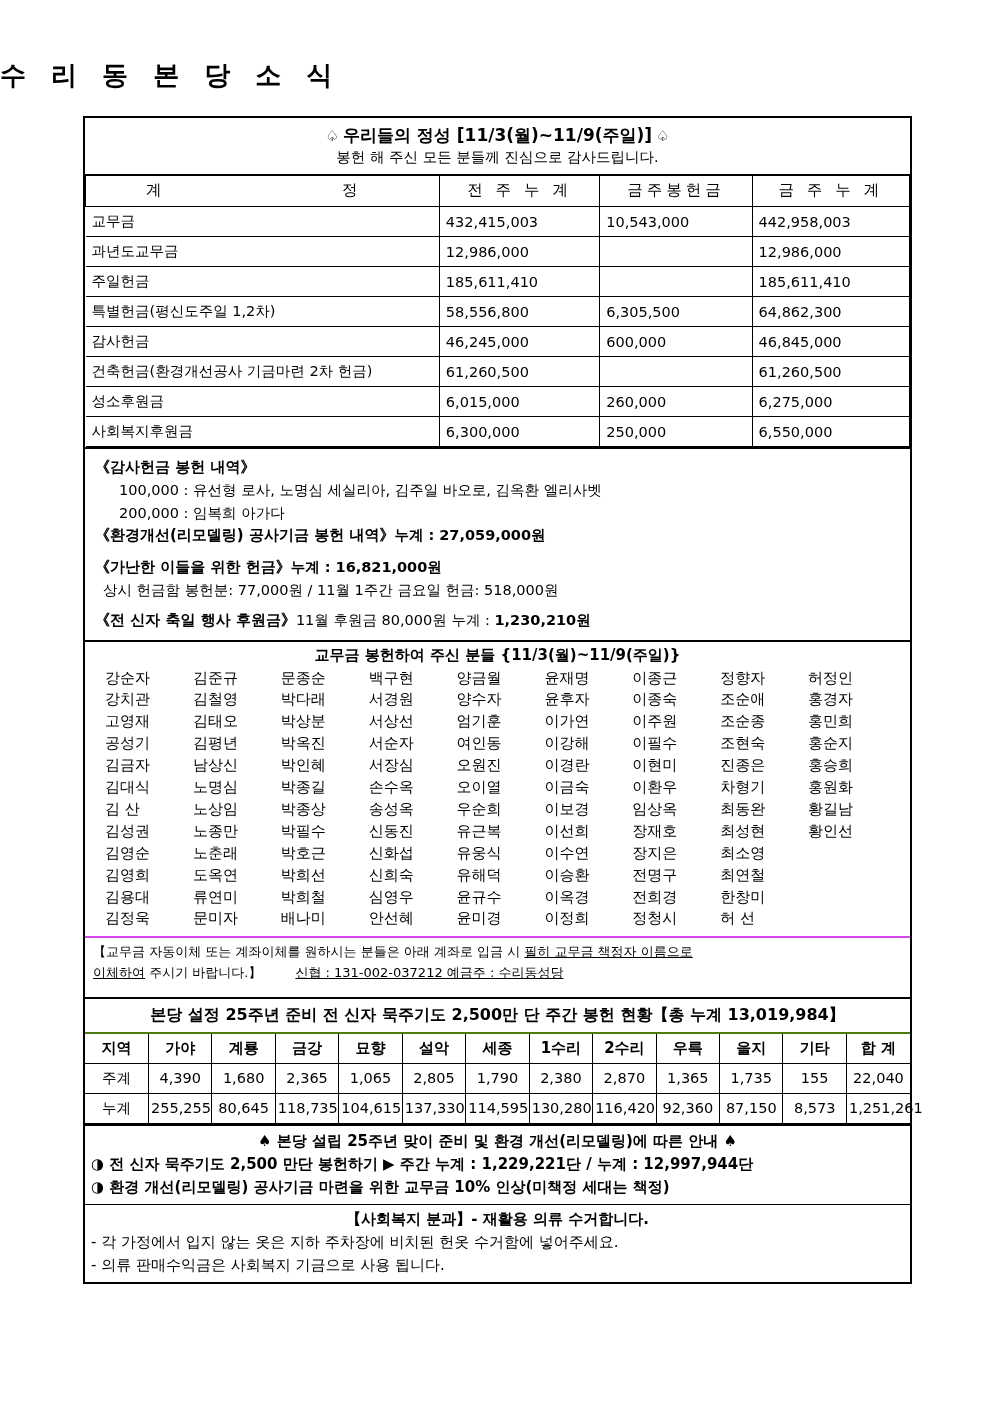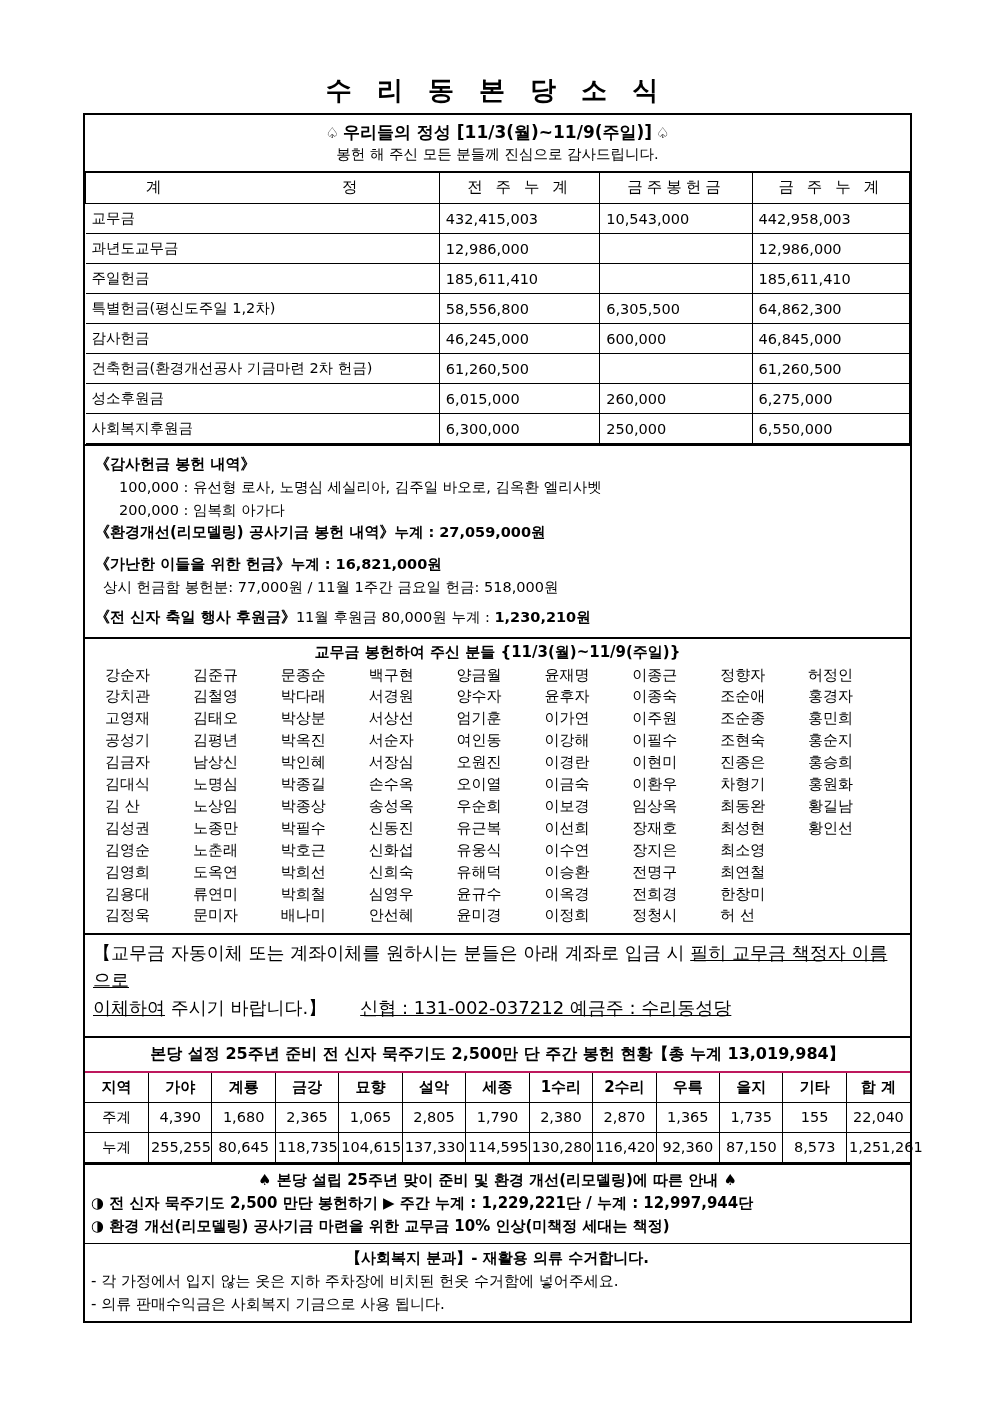--- a/index.html
+++ b/index.html
@@ -16,28 +16,27 @@
   }
   .page {
     position: relative;
     width: 992px;
     height: 1403px;
     box-sizing: border-box;
     padding: 0;
   }
   
   .doc-title {
-    text-align: center;
+    text-align: left;
     font-size: 26px;
     font-weight: bold;
     letter-spacing: 8px;
     padding-top: 62px;
-    padding-bottom: 10px;
+    padding-bottom: 28px;
     line-height: 1.0;
-    margin-top: 15px;
   }
   
   .frame {
     margin: 0 80px 0 83px;
     border: 2px solid #000;
     box-sizing: border-box;
   }
   
   .offer-head {
     text-align: center;
@@ -136,41 +135,41 @@
     font-size: 15px;
     line-height: 1.46;
   }
   .names-grid .cell {
     text-align: left;
     white-space: pre;
   }
 
   
   .acct {
-    border-top: 2px solid #000000;
+    border-top: 2px solid #d946ef;
     padding: 4px 6px 4px 8px;
-    font-size: 18px;
+    font-size: 13px;
     line-height: 1.5;
   }
   .acct .u { text-decoration: underline; }
   .acct .l2 { margin-top: 1px; }
   .acct .bankgap { display: inline-block; width: 34px; }
 
   
   .rosary-title {
     border-top: 2px solid #000;
     text-align: center;
     font-size: 16px;
     font-weight: bold;
     padding: 6px 0 6px 0;
     margin-top: 11px;
   }
   
   .region-tbl {
-    border-top: 2px solid #be185d;
+    border-top: 2px solid #4d7c0f;
   }
   .region-tbl th, .region-tbl td {
     border: 1px solid #000;
     font-size: 14.5px;
     height: 30px;
     text-align: center;
     padding: 0 2px;
     box-sizing: border-box;
   }
   .region-tbl th { font-weight: bold; font-size: 15px; }

